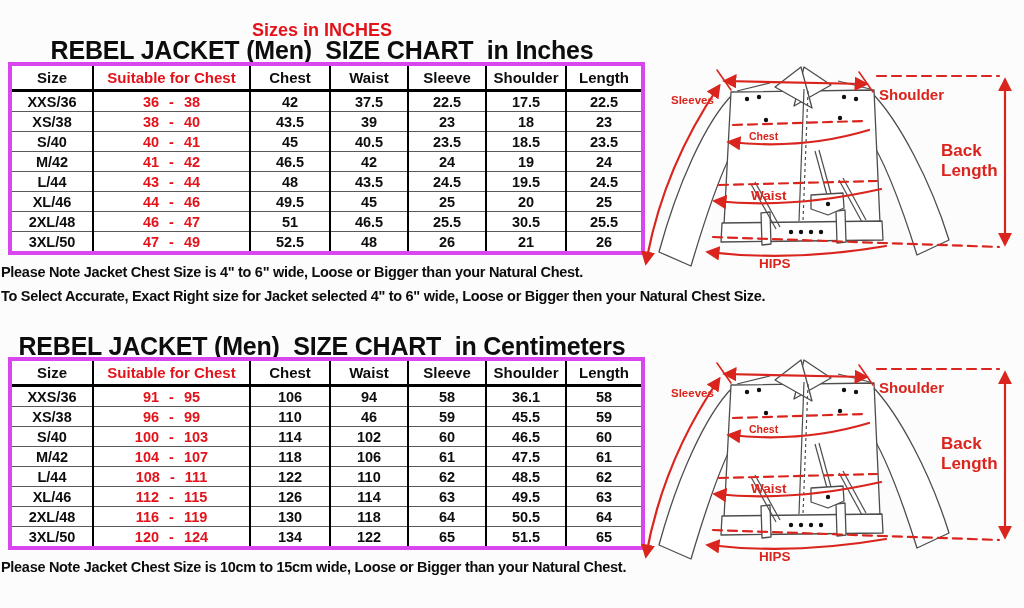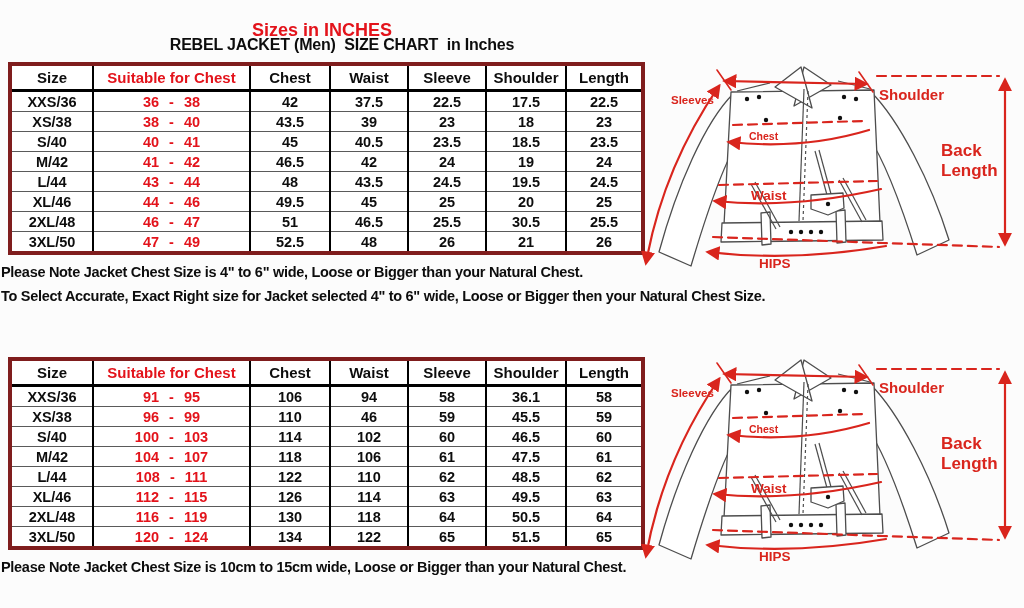--- a/index.html
+++ b/index.html
@@ -12,27 +12,27 @@
     position:relative;width:1024px;height:608px;overflow:hidden;
     background:#fcfcfc;color:var(--ink);
     font-family:"Liberation Sans","DejaVu Sans",sans-serif;
   }
   .red-title{
     position:absolute;left:0;width:644px;text-align:center;
     font-size:18px;font-weight:bold;color:var(--red);white-space:pre;margin-top:8px;
   }
   .black-title{
     position:absolute;left:0;width:644px;text-align:center;
-    font-size:16px;font-weight:bold;color:var(--ink);
-    white-space:pre;letter-spacing:-0.2px;padding-left:20px;
+    font-size:25px;font-weight:bold;color:var(--ink);
+    white-space:pre;letter-spacing:-0.2px;
   }
   table.size-table{
     position:absolute;left:8px;width:621px;
     border-collapse:collapse;table-layout:fixed;
-    background:#fff;border:4px solid #7f1d1d;padding-left:20px;
+    background:#fff;border:4px solid #d946ef;padding-left:20px;
   }
   table.size-table th{
     height:23px;padding:0;font-size:15px;font-weight:bold;text-align:center;
     border:2px solid #000;border-bottom:3px solid #000;background:#fff;
   }
   table.size-table td{
     height:19px;padding:0;font-size:14.5px;font-weight:bold;text-align:center;
     border-left:2px solid #000;border-right:2px solid #000;border-top:1px solid #5a5a5a;
   }
   .c0{width:80px;} .c1{width:155px;} .c2{width:78px;} .c3{width:76px;}
@@ -148,20 +148,21 @@
           <td class="c5">21</td>
           <td class="c6">26</td>
         </tr>
       </tbody>
     </table>
 
   <div class="note" style="top:264px">Please Note Jacket Chest Size is 4" to 6" wide, Loose or Bigger than your Natural Chest.</div>
   <div class="note" style="top:288px">To Select Accurate, Exact Right size for Jacket selected 4" to 6" wide, Loose or Bigger then your Natural Chest Size.</div>
 
 
+  <div class="black-title" style="top:332px">REBEL JACKET (Men)  SIZE CHART  in Centimeters</div>
 
   <table class="size-table" style="top:357px">
       <thead>
         <tr>
           <th class="c0">Size</th>
           <th class="c1 red">Suitable for Chest</th>
           <th class="c2">Chest</th>
           <th class="c3">Waist</th>
           <th class="c4">Sleeve</th>
           <th class="c5">Shoulder</th>

